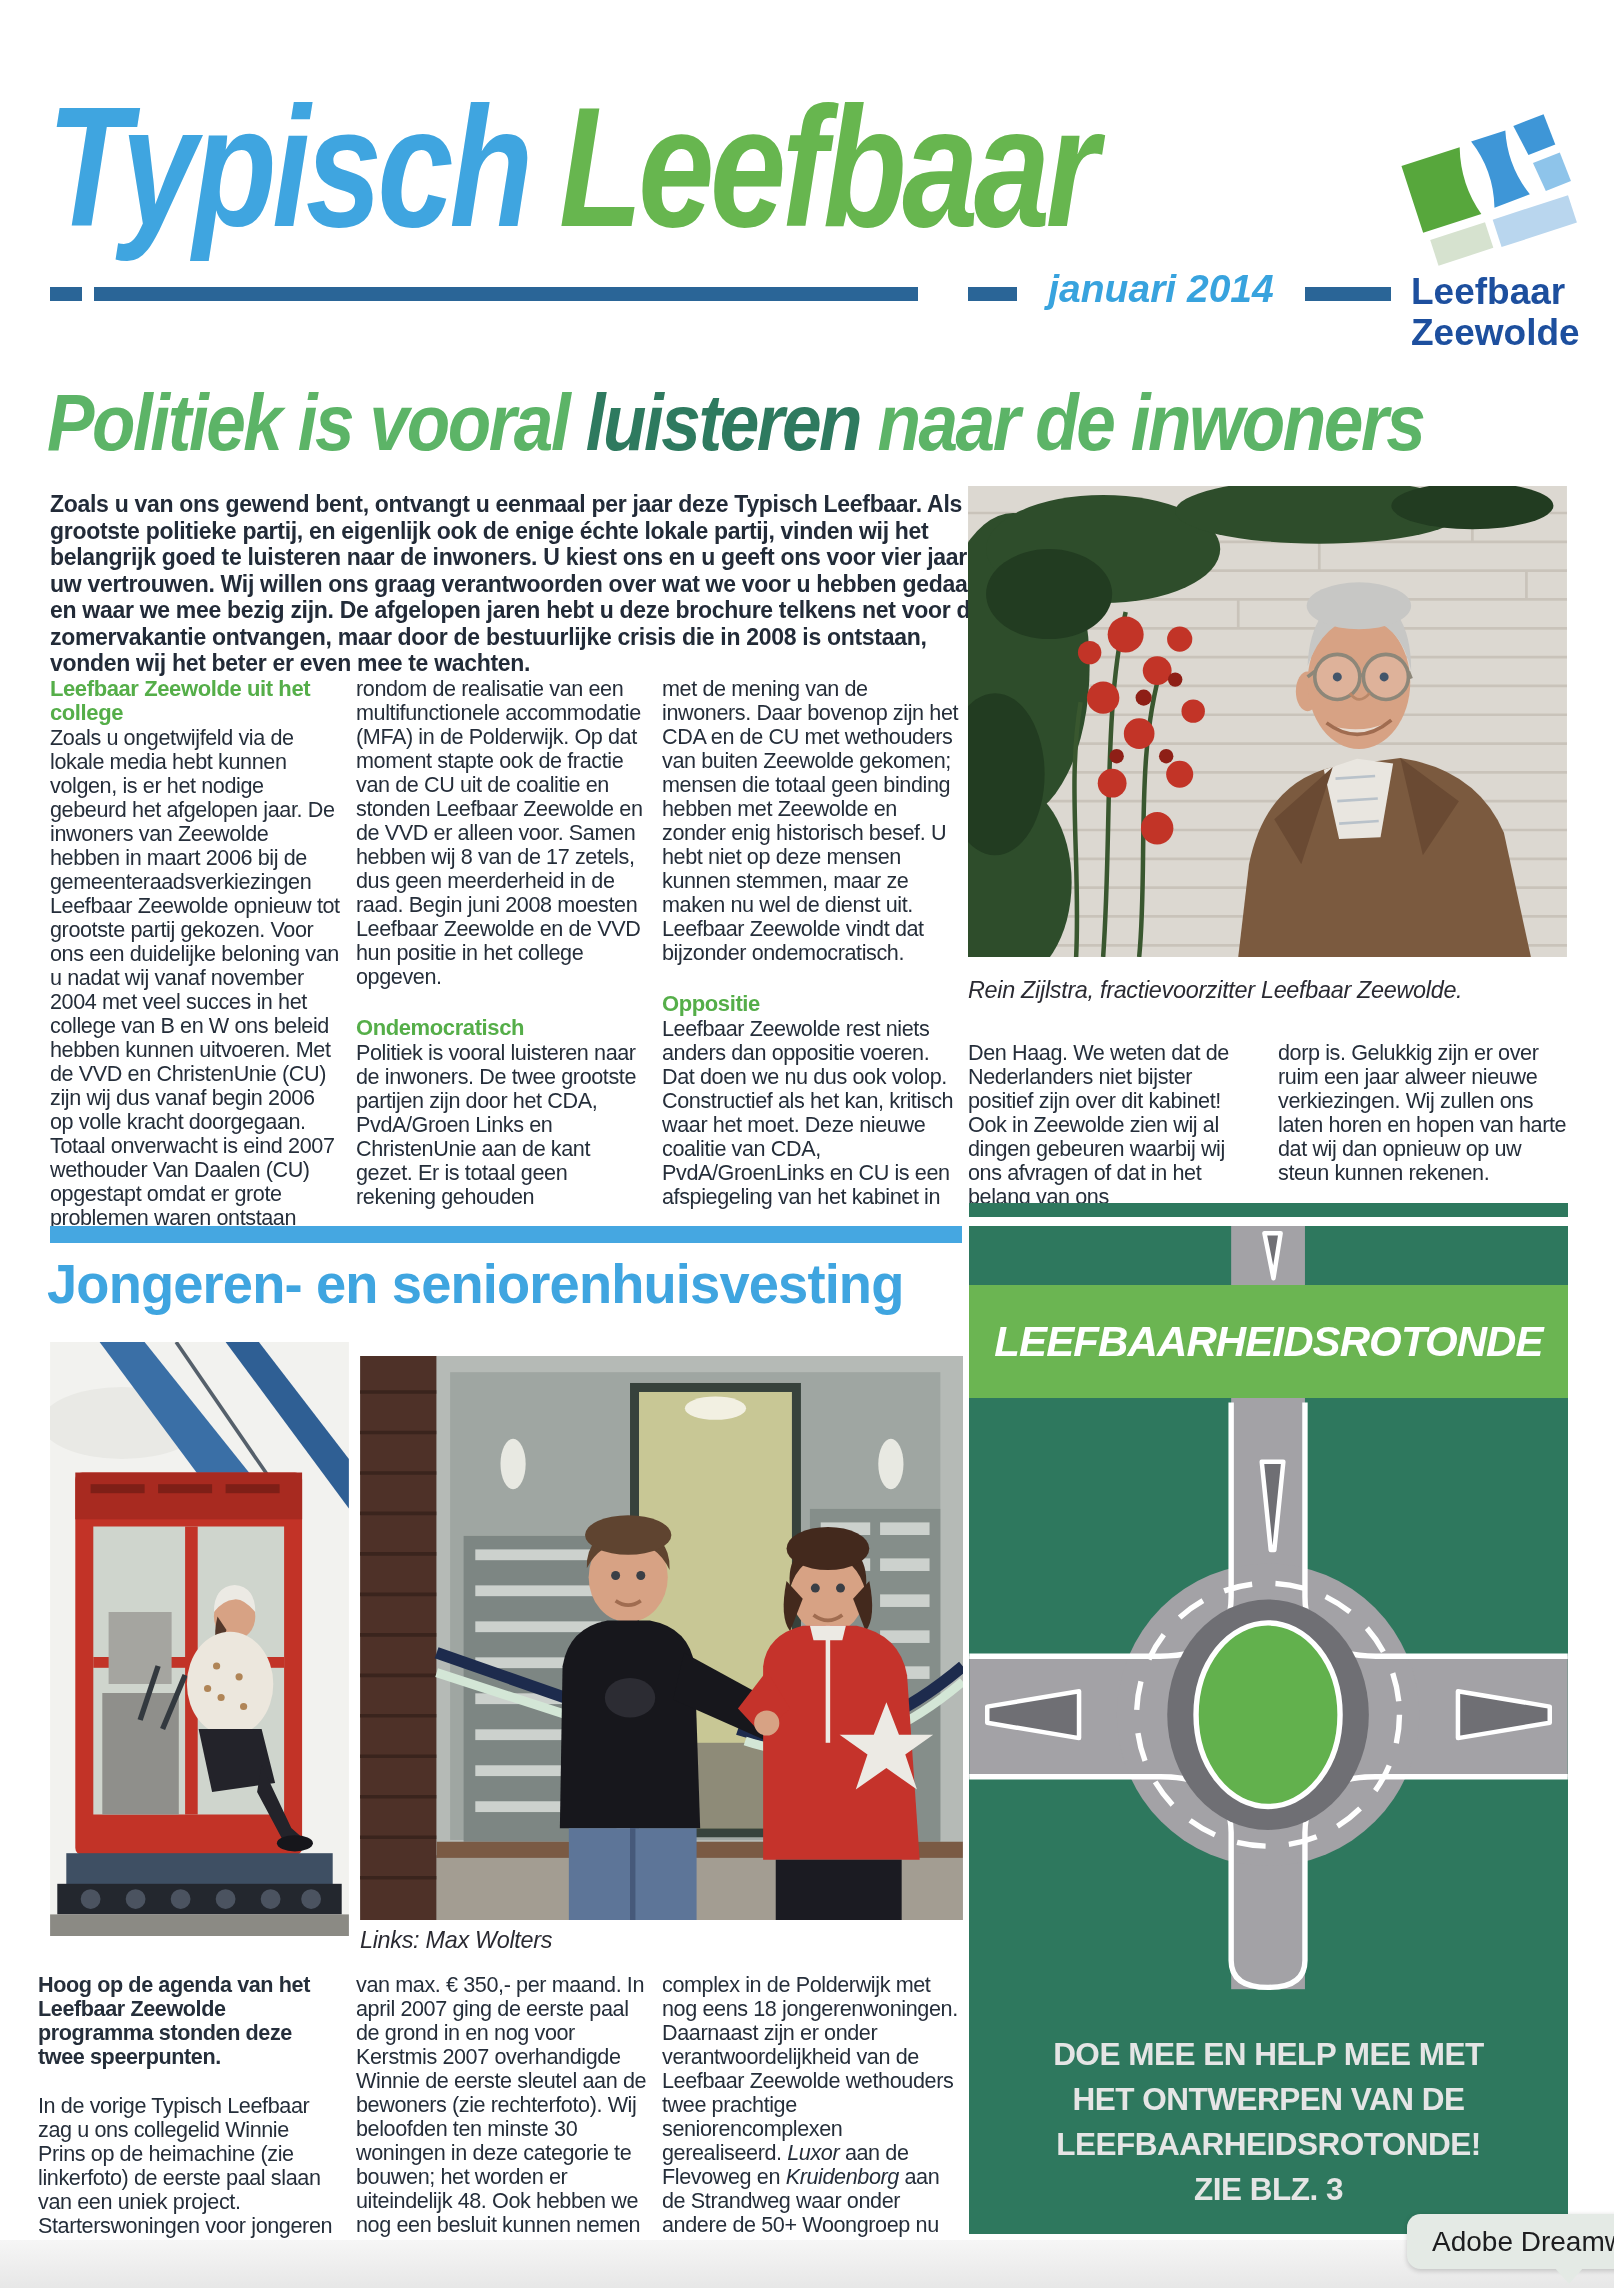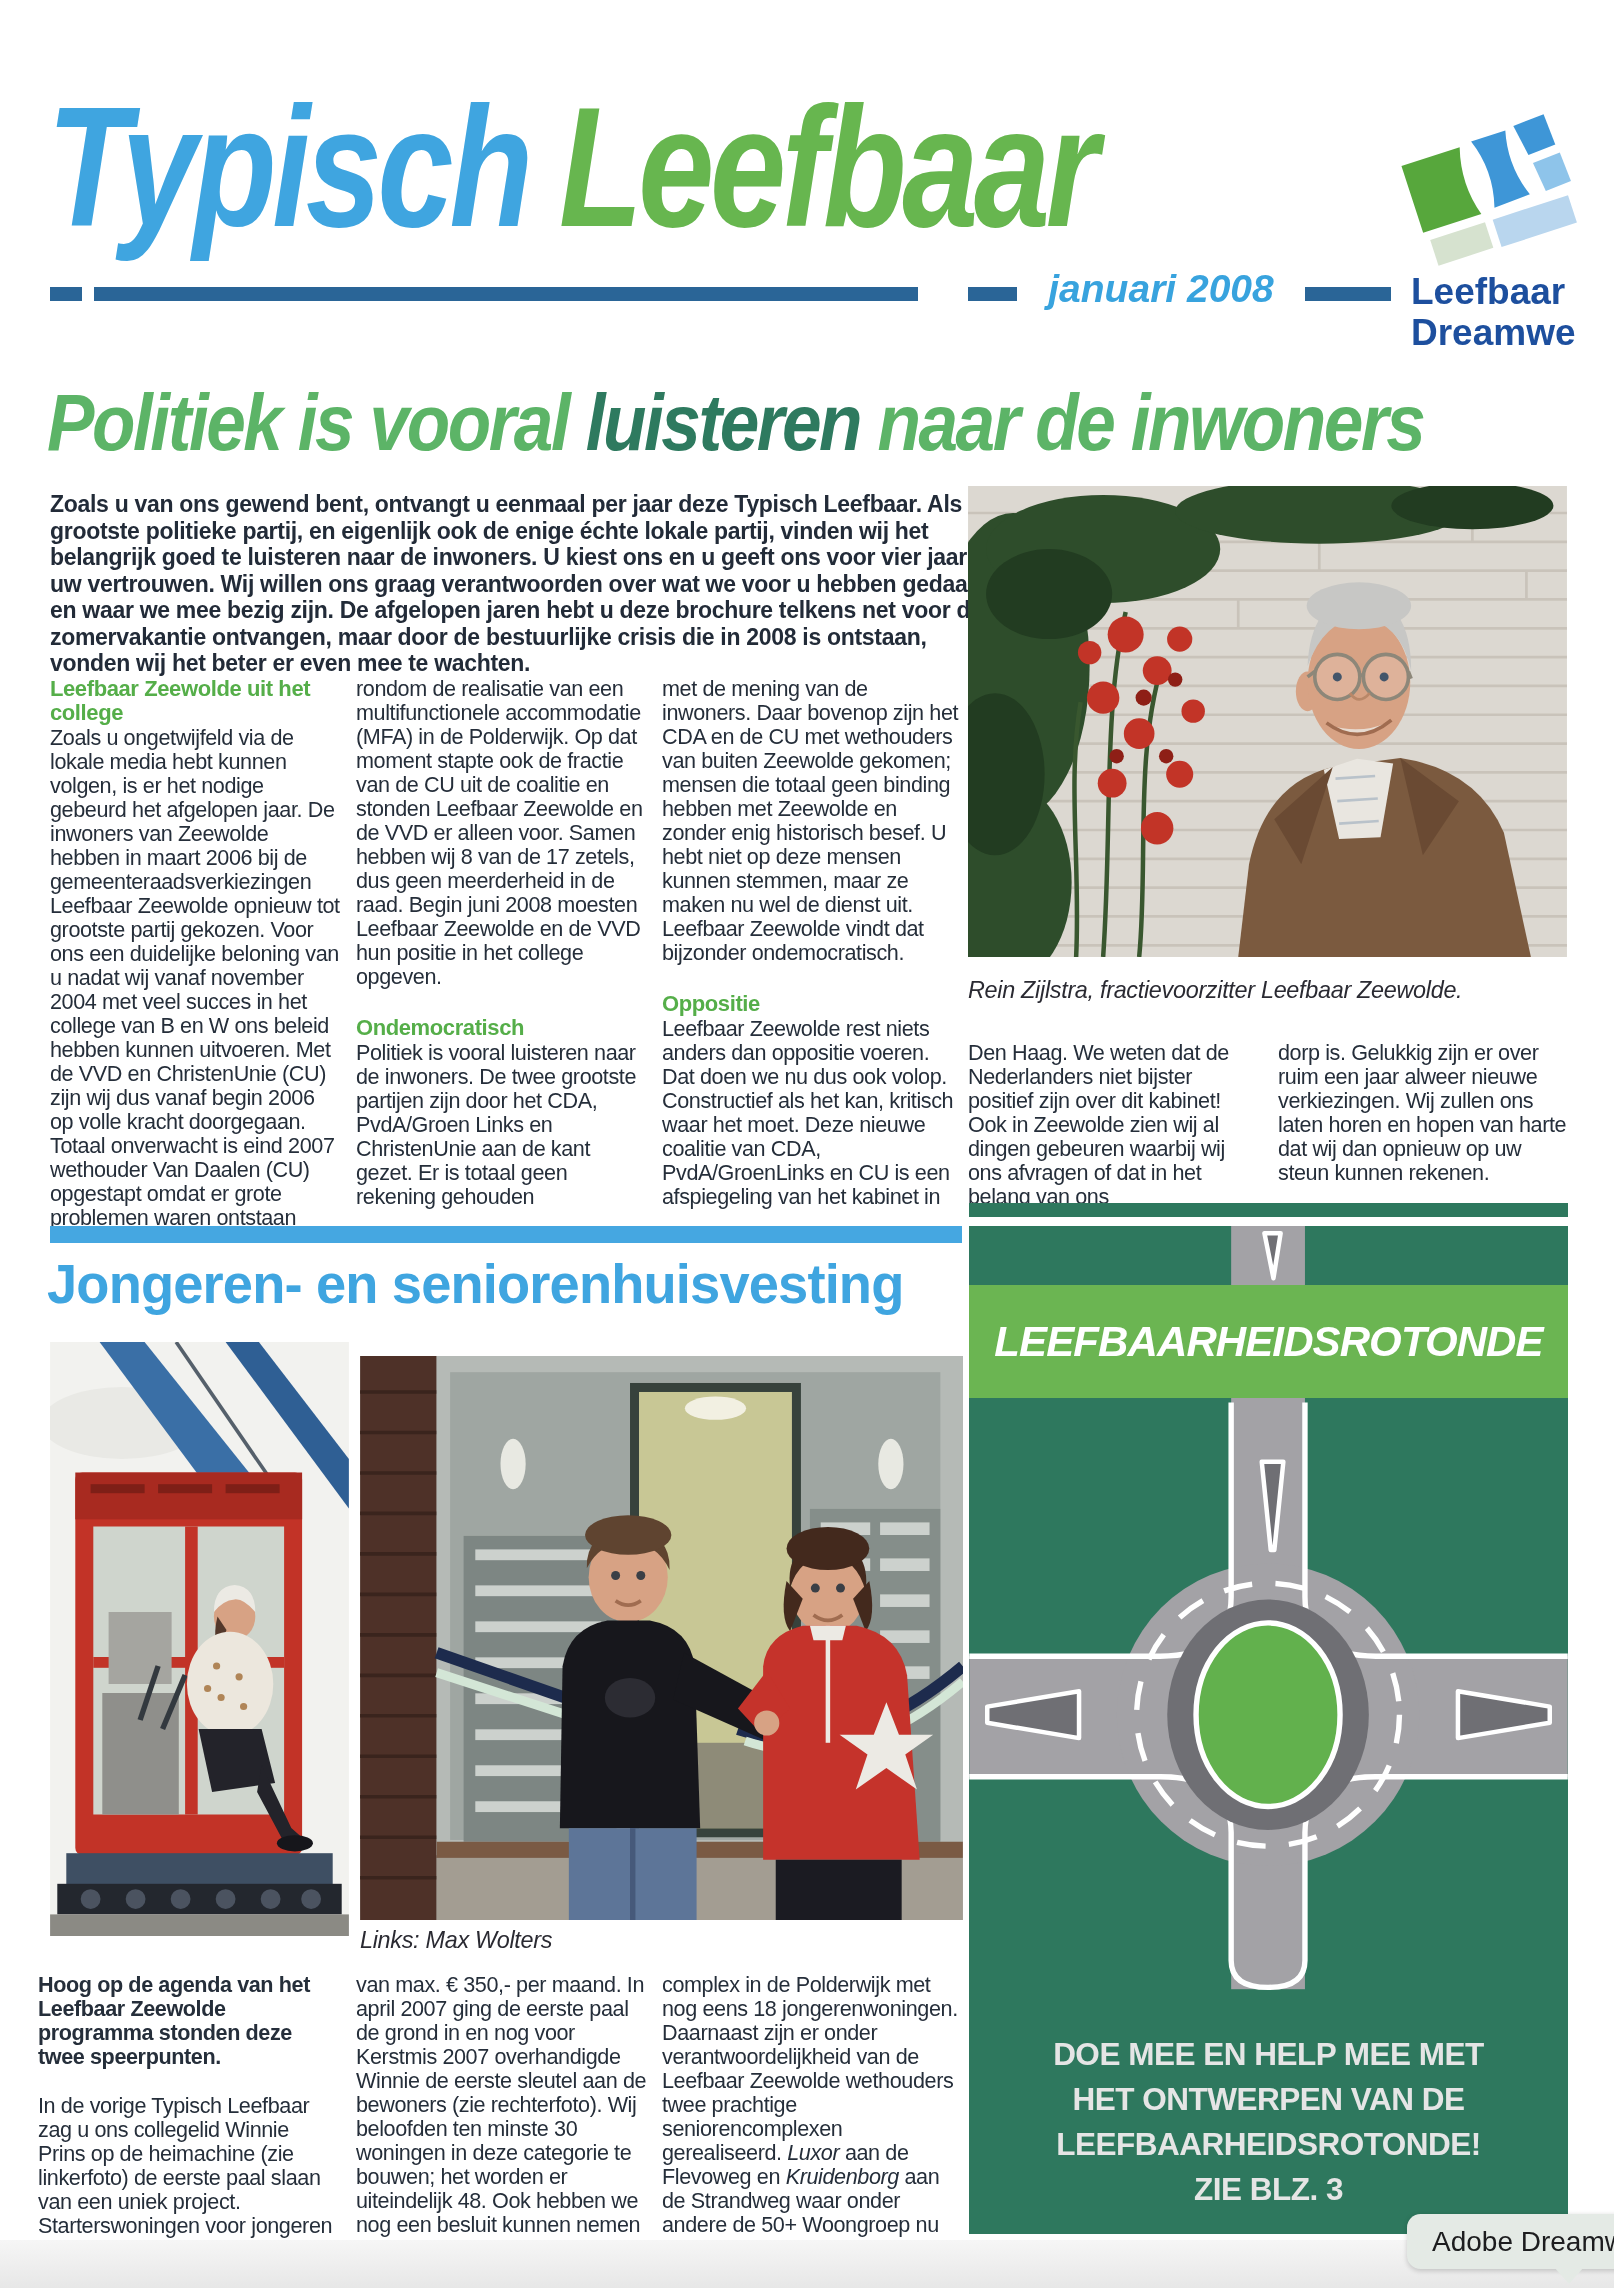--- a/index.html
+++ b/index.html
@@ -76,36 +76,36 @@
 </head>
 <body>
 
 <div id="page">
 
   <div class="abs masthead-title"><span class="t-blue">Typisch</span><span class="t-green">Leefbaar</span></div>
   <div class="abs rule rule-s1"></div>
   <div class="abs rule rule-s2"></div>
   <div class="abs rule rule-s3"></div>
   <div class="abs rule rule-s4"></div>
-  <div class="abs issue-date">januari 2008</div>
+  <div class="abs issue-date">januari 2014</div>
 
   <div class="abs logo-box">
     <svg width="207" height="153" viewBox="0 0 230 170">
       <g transform="rotate(-18 115 85)">
         <rect x="35" y="118" width="64" height="30" fill="#d6e2cf"></rect>
         <rect x="108" y="118" width="88" height="32" fill="#b9d6ee"></rect>
         <path d="M30,30 L98,30 Q86,70 98,108 L30,108 Z" fill="#57a73c"></path>
         <path d="M112,28 L152,28 Q142,66 156,104 L114,106 Q126,66 112,28 Z" fill="#3e96d7"></path>
         <path d="M162,26 L198,24 L200,60 L168,62 Z" fill="#3e96d7"></path>
         <path d="M170,72 L202,70 L204,104 L174,106 Z" fill="#8ec4ea"></path>
       </g>
     </svg>
     <div class="logo-text">
       <div>Leefbaar</div>
-      <div>Dreamwe</div>
+      <div>Zeewolde</div>
     </div>
   </div>
 
   <div class="abs headline"><span class="h-green">Politiek is vooral </span><span class="h-dark">luisteren</span><span class="h-green"> naar de inwoners</span></div>
 
   <div class="abs intro">Zoals u van ons gewend bent, ontvangt u eenmaal per jaar deze Typisch Leefbaar. Als grootste politieke partij, en eigenlijk ook de enige échte lokale partij, vinden wij het belangrijk goed te luisteren naar de inwoners. U kiest ons en u geeft ons voor vier jaar uw vertrouwen. Wij willen ons graag verantwoorden over wat we voor u hebben gedaan en waar we mee bezig zijn. De afgelopen jaren hebt u deze brochure telkens net voor de zomervakantie ontvangen, maar door de bestuurlijke crisis die in 2008 is ontstaan, vonden wij het beter er even mee te wachten.</div>
 
   <div class="abs photo-rein">
     <svg width="599" height="471" viewBox="0 0 665 523">
       <rect width="665" height="523" fill="#dcd8d1"></rect>

